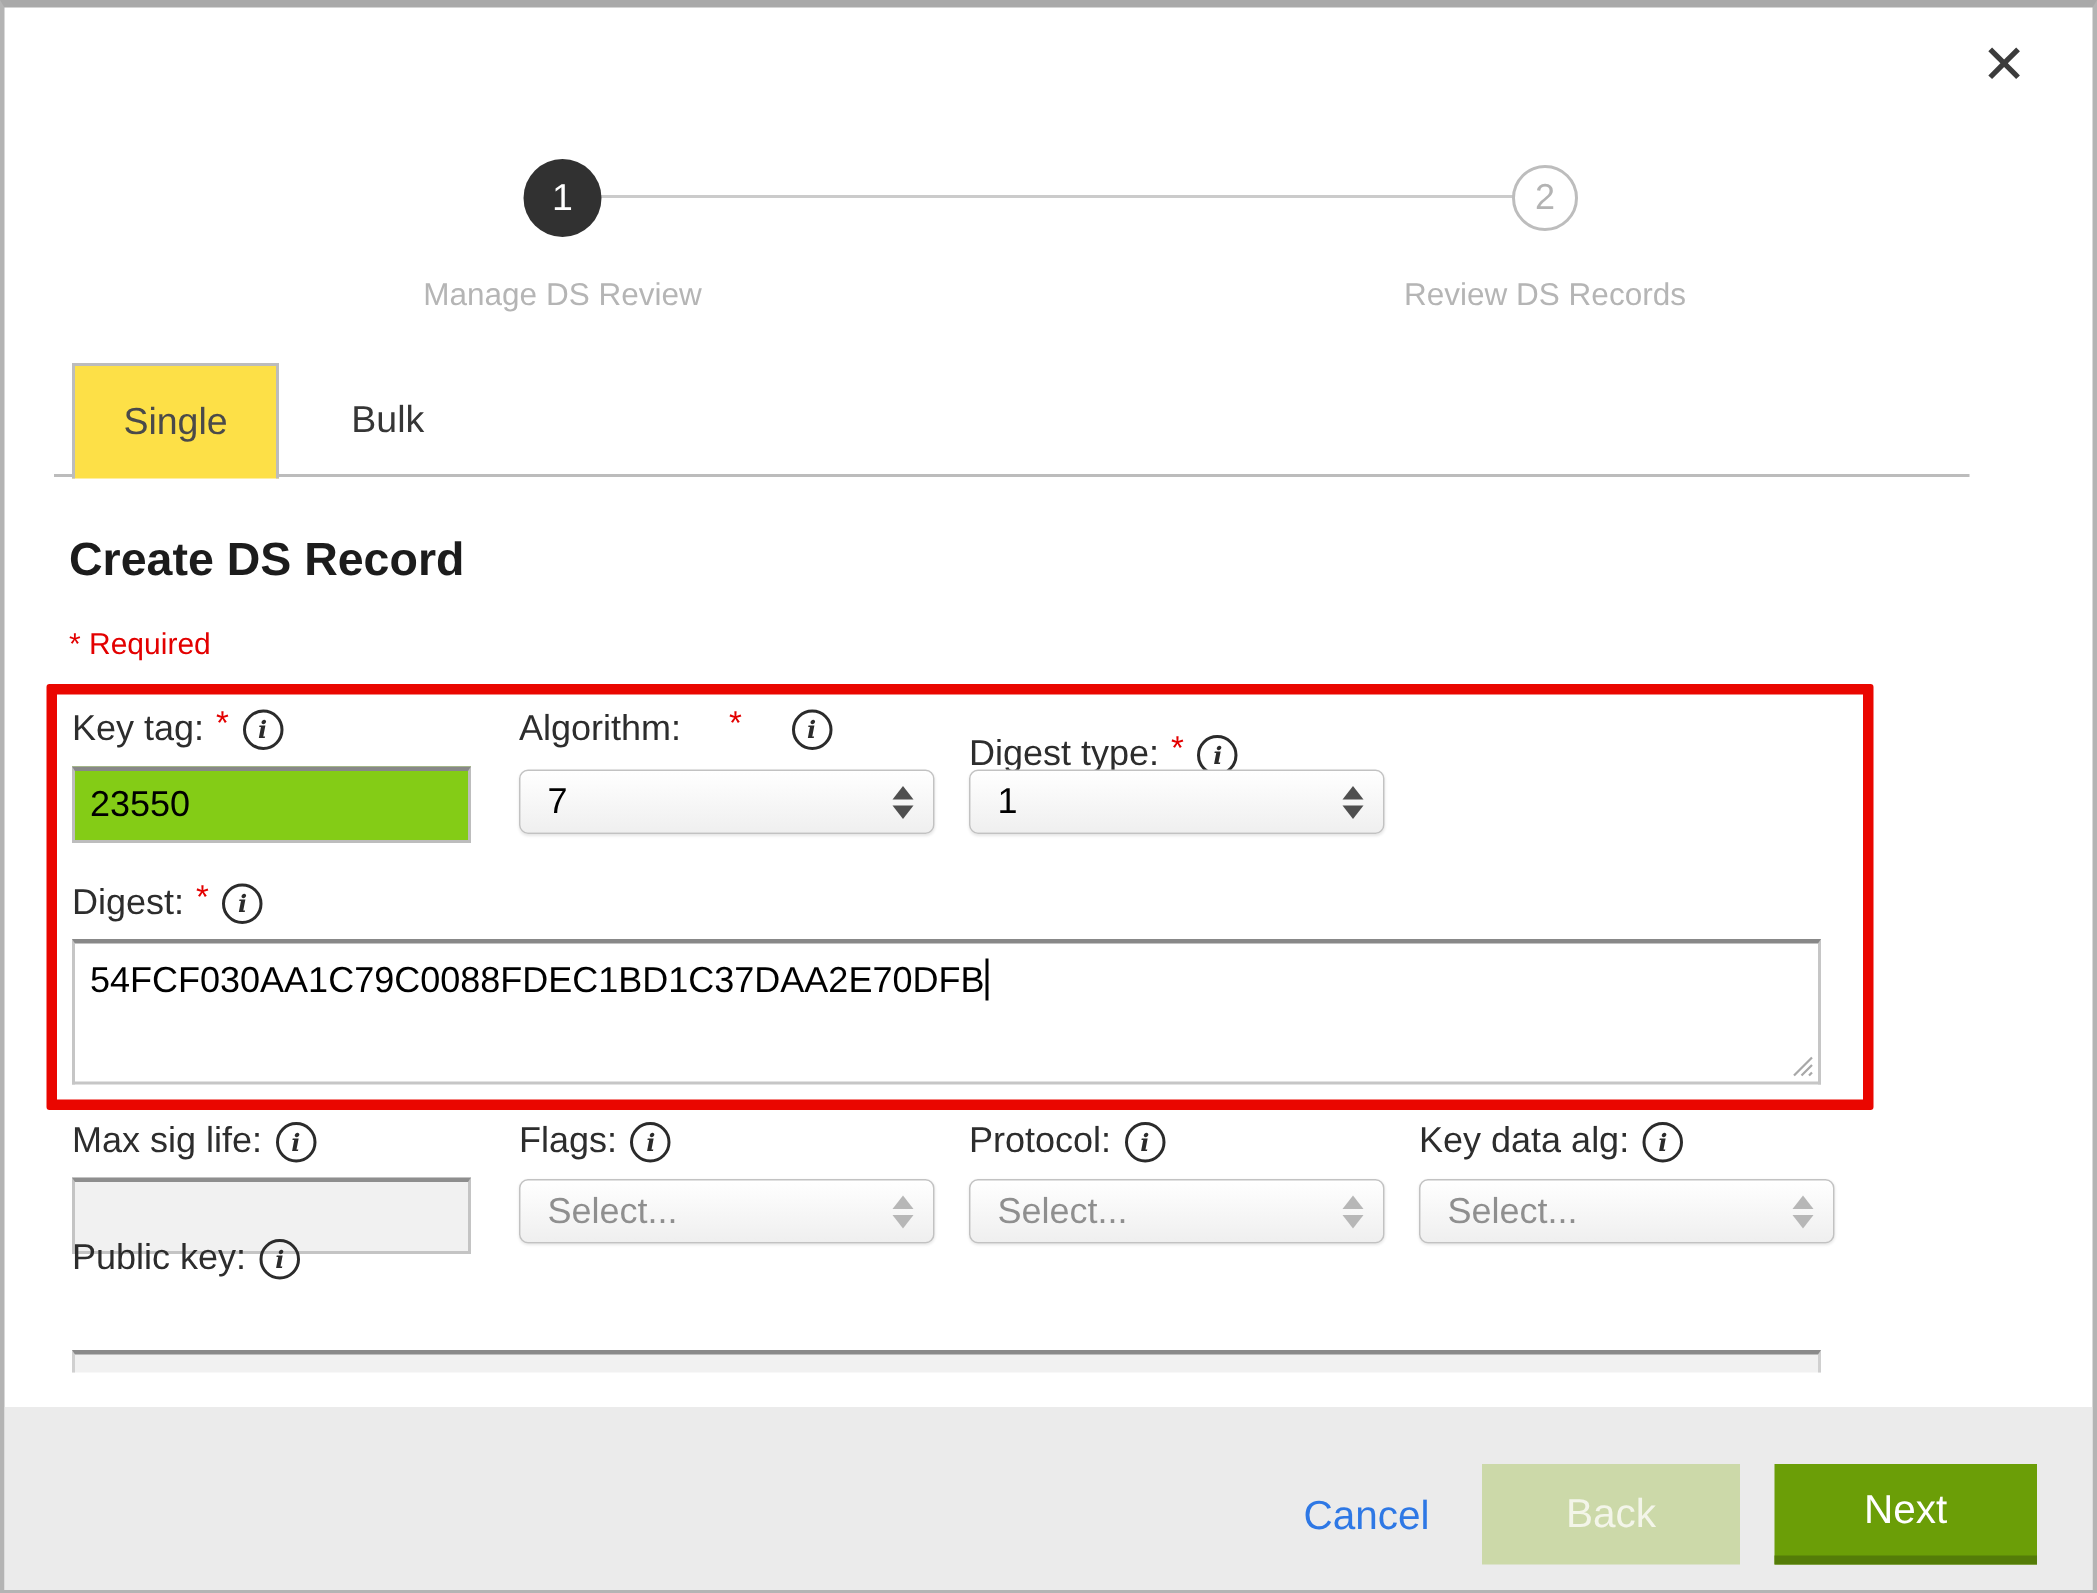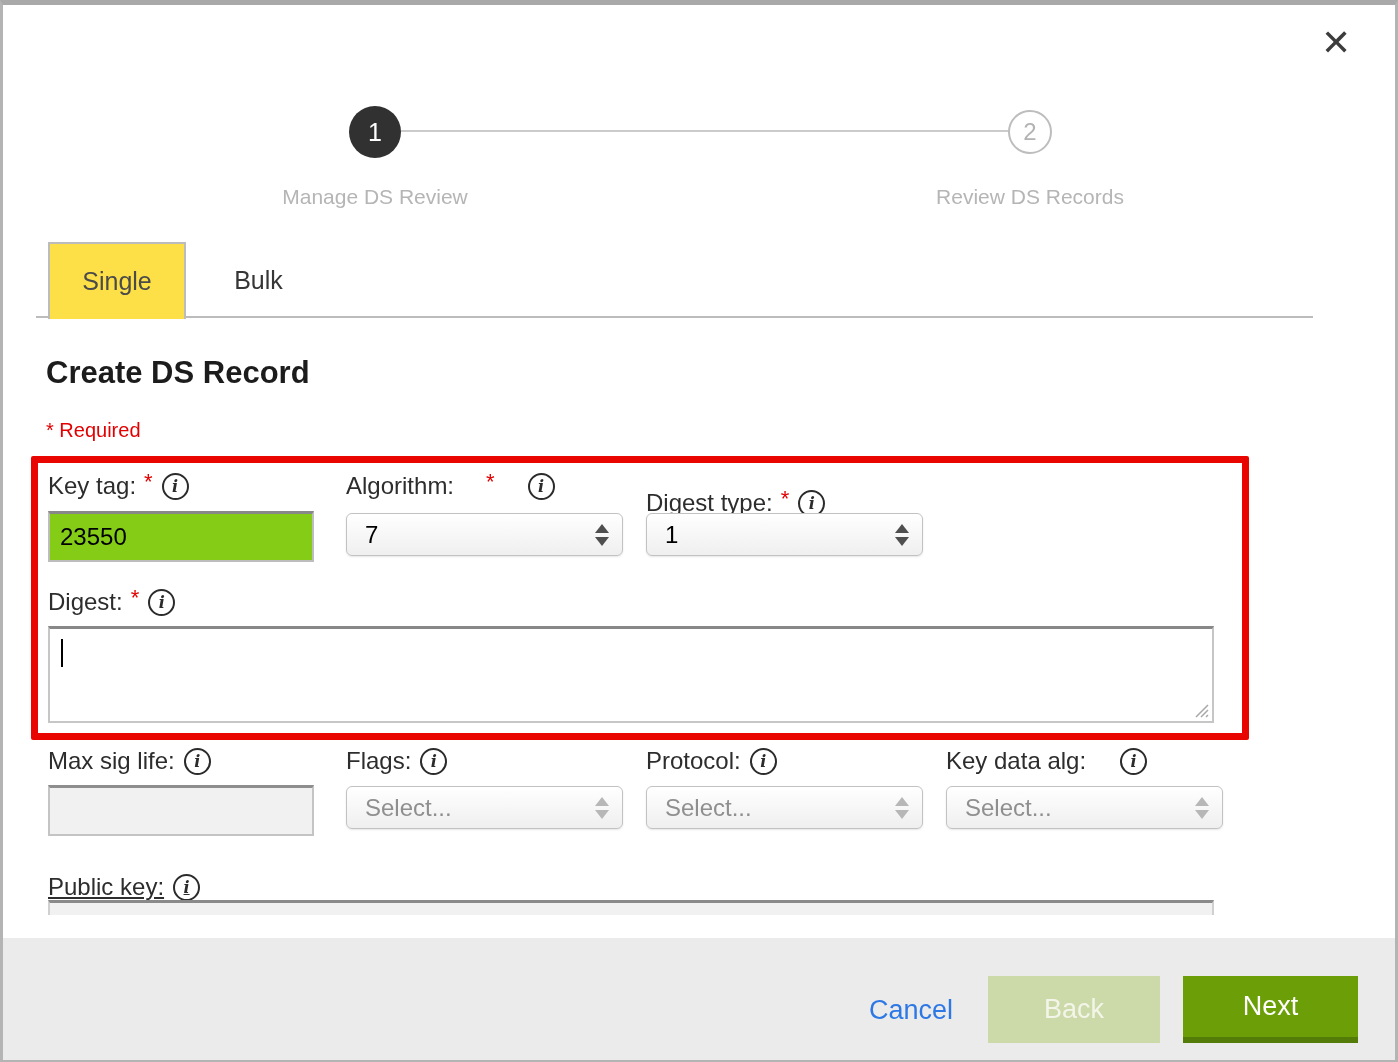--- a/index.html
+++ b/index.html
@@ -140,39 +140,39 @@
         <span class="tri-down"></span>
       </span>
   </div>
 
   <div class="abs field-label" style="left:45px;top:583px;">
     <span>Digest:</span>
     <span class="req-star">*</span>
     <span class="info-icon">i</span>
   </div>
   <div class="abs digest-area">
-    <span class="caret"></span>
+    <span>54FCF030AA1C79C0088FDEC1BD1C37DAA2E70DFB</span><span class="caret"></span>
     <svg class="resize-handle" viewBox="0 0 16 16">
       <path d="M15 3 L3 15 M15 8 L8 15 M15 13 L13 15" stroke="#a8a8a8" stroke-width="1.5" fill="none"></path>
     </svg>
   </div>
 
   <div class="abs field-label" style="left:45px;top:742px;">
     <span>Max sig life:</span>
     <span class="info-icon">i</span>
   </div>
   <div class="abs field-label" style="left:343px;top:742px;">
     <span>Flags:</span>
     <span class="info-icon">i</span>
   </div>
   <div class="abs field-label" style="left:643px;top:742px;">
     <span>Protocol:</span>
     <span class="info-icon">i</span>
   </div>
-  <div class="abs field-label" style="left:943px;top:742px;gap:25px;">
+  <div class="abs field-label" style="left:943px;top:742px;">
     <span>Key data alg:</span>
     <span class="info-icon">i</span>
   </div>
 
   <input class="abs text-input disabled" style="left: 45px; top: 780px; width: 266px;" disabled="">
   <div class="abs select muted" style="left:343px;top:781px;">
     <span>Select...</span>
     <span class="arrows">
         <span class="tri-up"></span>
         <span class="tri-down"></span>
@@ -186,21 +186,21 @@
       </span>
   </div>
   <div class="abs select muted" style="left:943px;top:781px;">
     <span>Select...</span>
     <span class="arrows">
         <span class="tri-up"></span>
         <span class="tri-down"></span>
       </span>
   </div>
 
-  <div class="abs field-label" style="left:45px;top:868px;text-decoration:underline;">
+  <div class="abs field-label" style="left:45px;top:820px;">
     <span>Public key:</span>
     <span class="info-icon">i</span>
   </div>
   <div class="abs pk-area"></div>
 
   <div class="abs footer"></div>
   <span class="abs cancel-link">Cancel</span>
   <button class="abs btn next-btn">Next</button>
   <button class="abs btn back-btn">Back</button>
 

